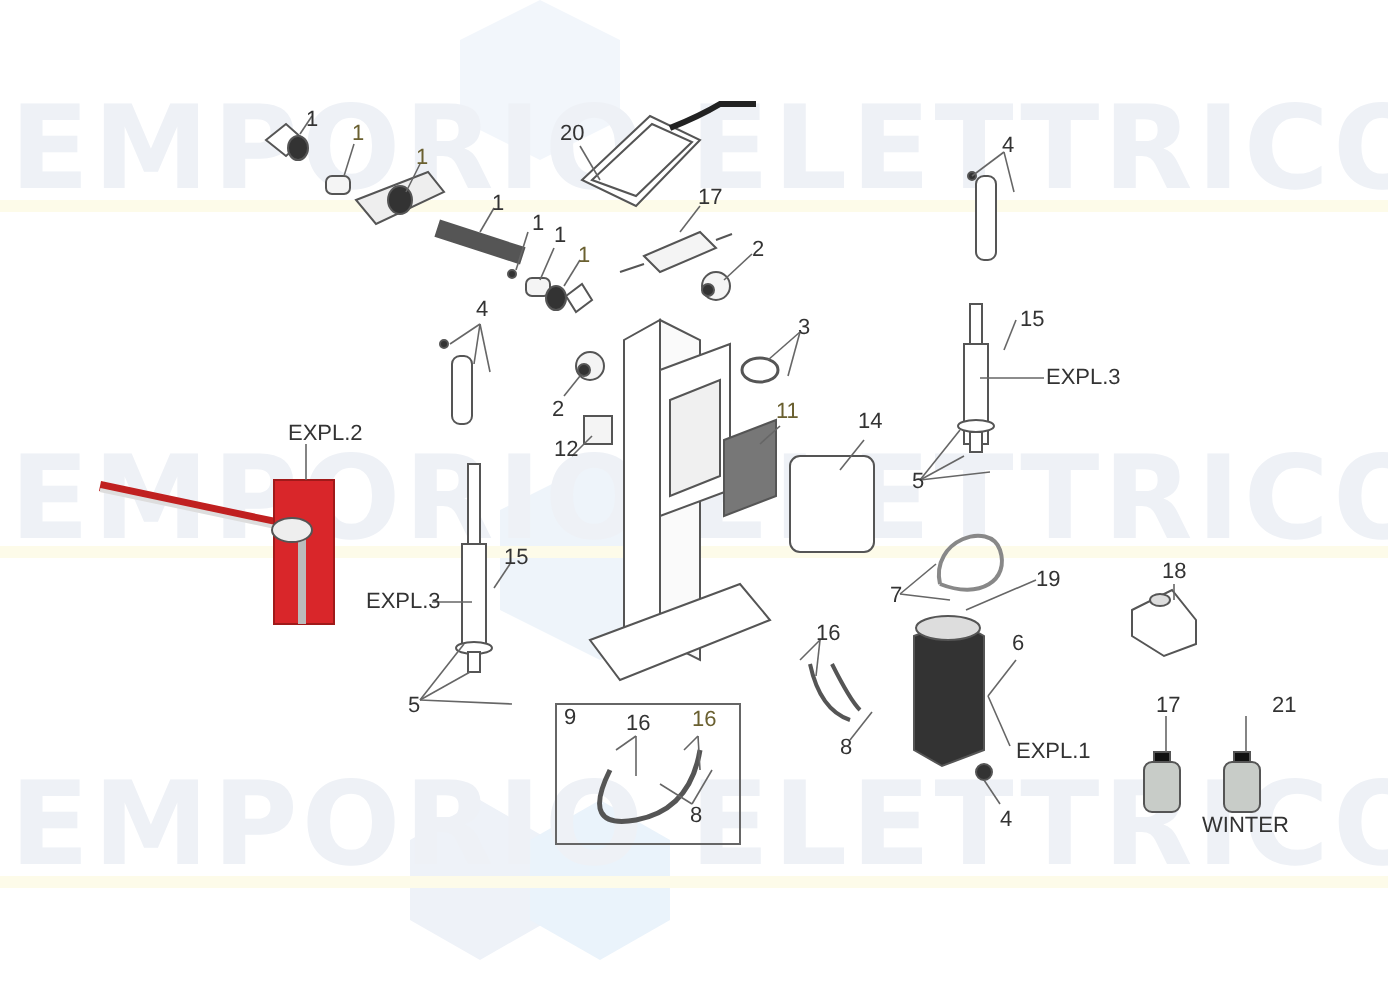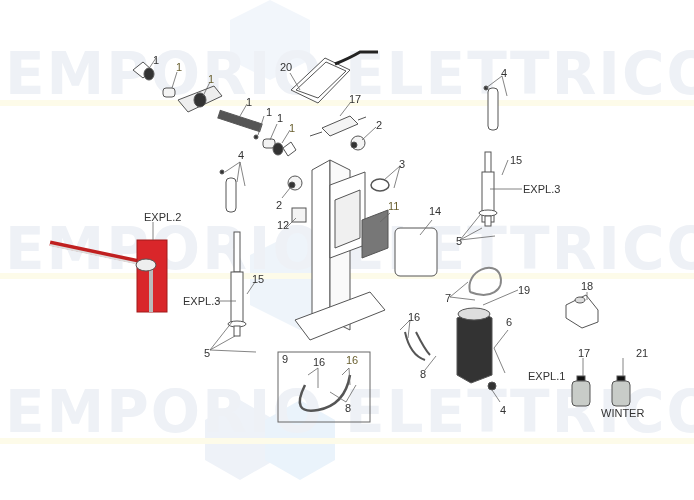--- a/index.html
+++ b/index.html
@@ -211,18 +211,18 @@
   <div class="lbl" style="left:445px;top:293px">7</div>
   <div class="lbl" style="left:518px;top:285px">19</div>
   <div class="lbl" style="left:581px;top:281px">18</div>
   <div class="lbl" style="left:408px;top:312px">16</div>
   <div class="lbl" style="left:313px;top:357px">16</div>
   <div class="lbl lbl-o" style="left:346px;top:355px">16</div>
   <div class="lbl" style="left:506px;top:317px">6</div>
   <div class="lbl" style="left:420px;top:369px">8</div>
   <div class="lbl" style="left:345px;top:403px">8</div>
   <div class="lbl" style="left:282px;top:354px">9</div>
-  <div class="lbl" style="left:528px;top:371px">EXPL.1</div>
+  <div class="lbl" style="left:508px;top:371px">EXPL.1</div>
   <div class="lbl" style="left:500px;top:405px">4</div>
   <div class="lbl" style="left:578px;top:348px">17</div>
   <div class="lbl" style="left:636px;top:348px">21</div>
   <div class="lbl" style="left:601px;top:408px">WINTER</div>
 </div>
 
 </body></html>

